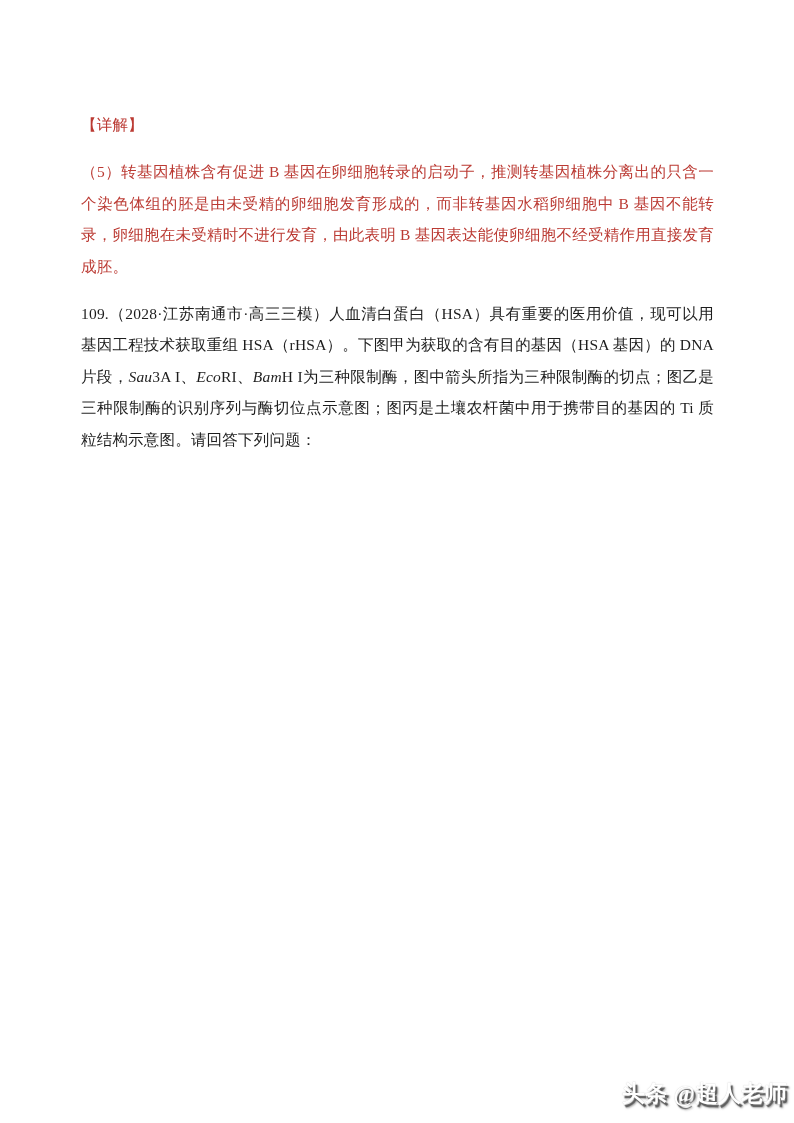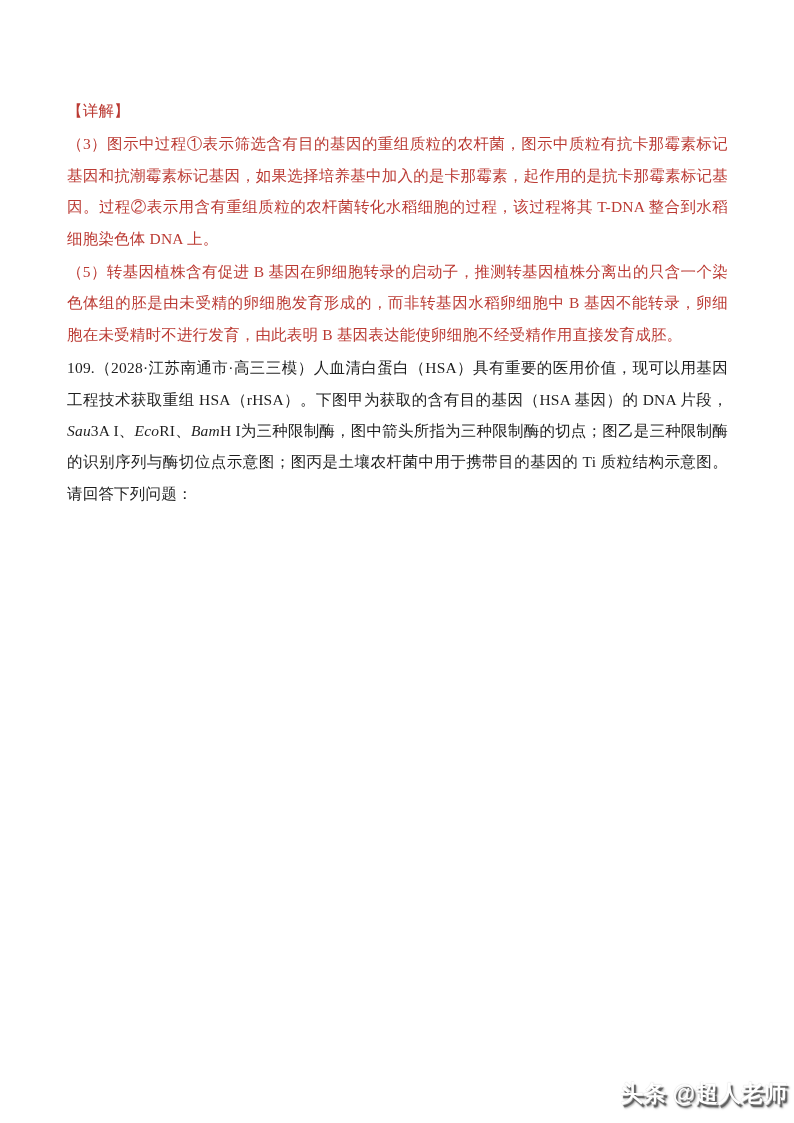--- a/index.html
+++ b/index.html
@@ -19,56 +19,55 @@
     position: absolute;
     left: 65px;
     top: 93px;
     width: 665px;
     font-size: 15.5px;
     line-height: 31.4px;
     text-align: justify;
     letter-spacing: 0.2px;
   }
   .para {
-    margin: 2px;
+    margin: 16px;
     padding: 0;
   }
   .para.red   { color: #bb3a33; }
   .para.black { color: #1d1d1d; }
   .seg-italic { font-style: italic; }
   .page-number {
     position: absolute;
     top: 1034px;
     left: 0;
     right: 71px;
     text-align: right;
     font-family: "Liberation Serif", "DejaVu Serif", serif;
     font-size: 14.5px;
     font-weight: bold;
     color: #161616;
   }
   .watermark {
     position: absolute;
     top: 1078px;
     right: 7px;
-    font-family: Liberation Sans, sans-serif;
+    font-family: Liberation Serif, serif;
     font-size: 23px;
     font-weight: bold;
     white-space: nowrap;
     color: #ffffff;
     text-shadow:
       2px 3px 1px rgba(85, 85, 85, 0.95),
       3px 4px 2px rgba(120, 120, 120, 0.55),
       0 0 1px rgba(170, 170, 170, 0.7);
   }
 </style>
 </head>
 <body>
 
 <div class="page">
   <main class="doc-body">
       <p class="para red"><span>【详解】</span></p>
-      <p class="para red"><span>（3）图示中过程①表示筛选含有目的基因的重组质粒的农杆菌，图示中质粒有抗卡那霉素标记基因和抗潮霉素标记基因，如果选择培养基中加入的是卡那霉素，起作用的是抗卡那霉素标记基因。过程②表示用含有重组质粒的农杆菌转化水稻细胞的过程，该过程将其 T-DNA 整合到水稻细胞染色体 DNA 上。</span></p>
       <p class="para red"><span>（5）转基因植株含有促进 B 基因在卵细胞转录的启动子，推测转基因植株分离出的只含一个染色体组的胚是由未受精的卵细胞发育形成的，而非转基因水稻卵细胞中 B 基因不能转录，卵细胞在未受精时不进行发育，由此表明 B 基因表达能使卵细胞不经受精作用直接发育成胚。</span></p>
       <p class="para black"><span>109.（2028·江苏南通市·高三三模）人血清白蛋白（HSA）具有重要的医用价值，现可以用基因工程技术获取重组 HSA（rHSA）。下图甲为获取的含有目的基因（HSA 基因）的 DNA 片段，</span><span class="seg-italic">Sau</span><span>3A I、</span><span class="seg-italic">Eco</span><span>RI、</span><span class="seg-italic">Bam</span><span>H I为三种限制酶，图中箭头所指为三种限制酶的切点；图乙是三种限制酶的识别序列与酶切位点示意图；图丙是土壤农杆菌中用于携带目的基因的 Ti 质粒结构示意图。请回答下列问题：</span></p>
     </main>
   <div class="watermark">头条 @超人老师</div>
 </div>
 
 </body></html>

